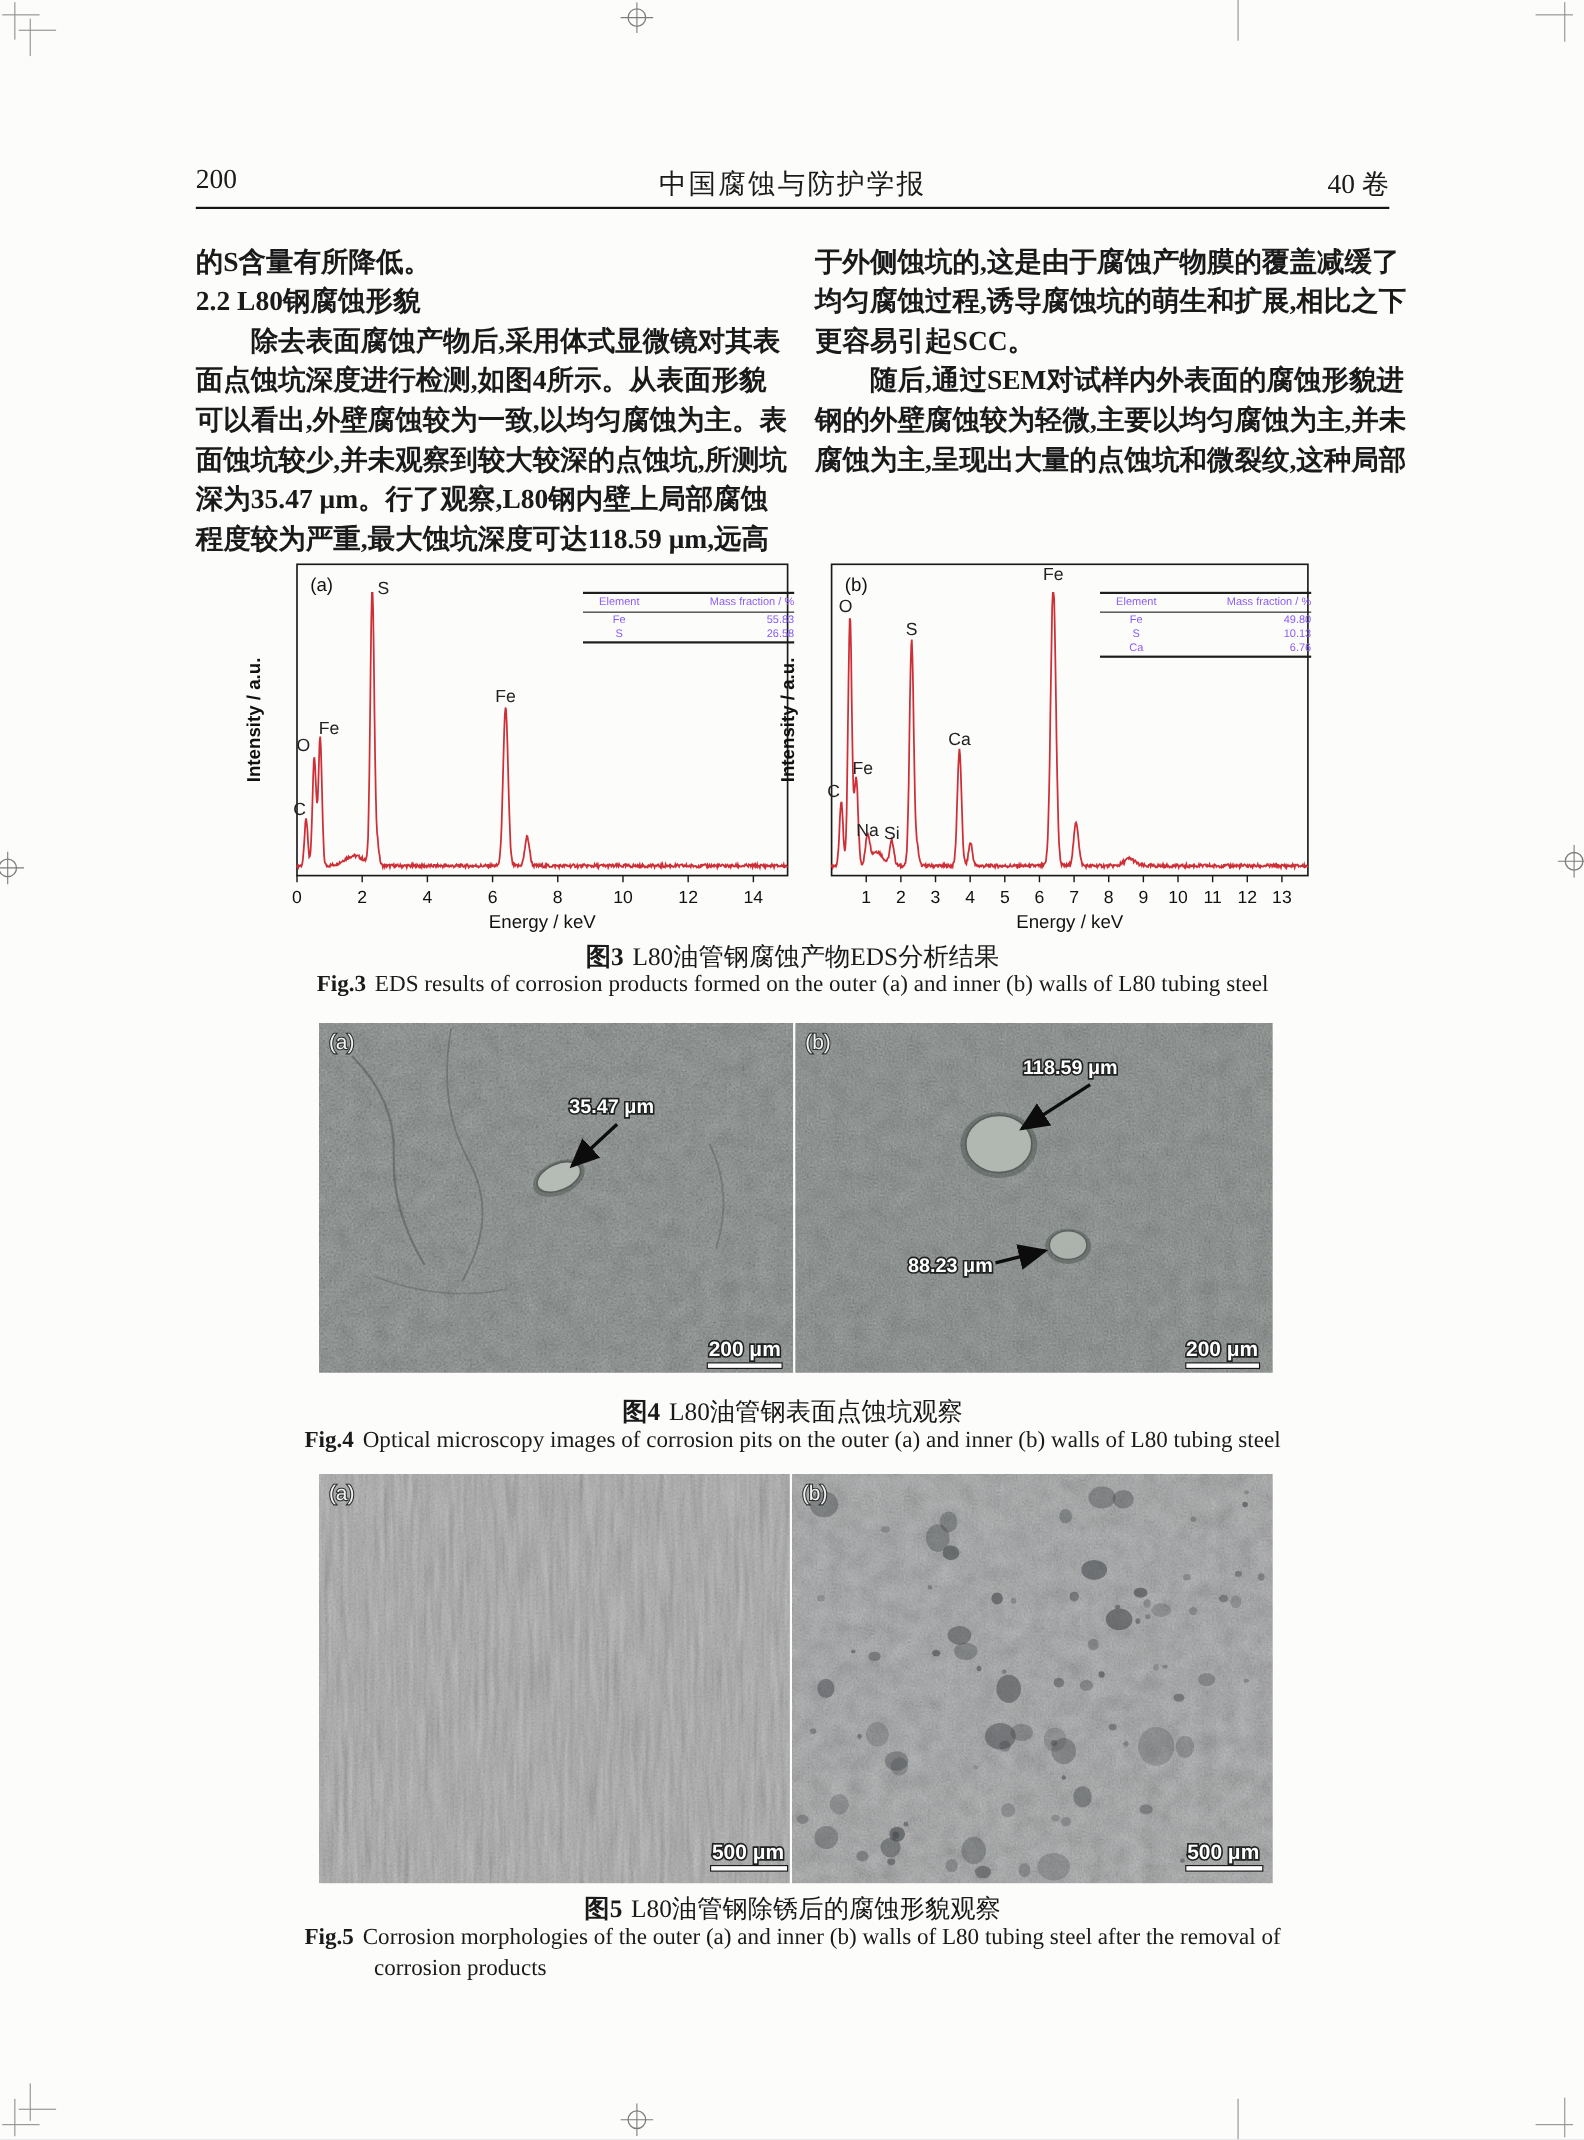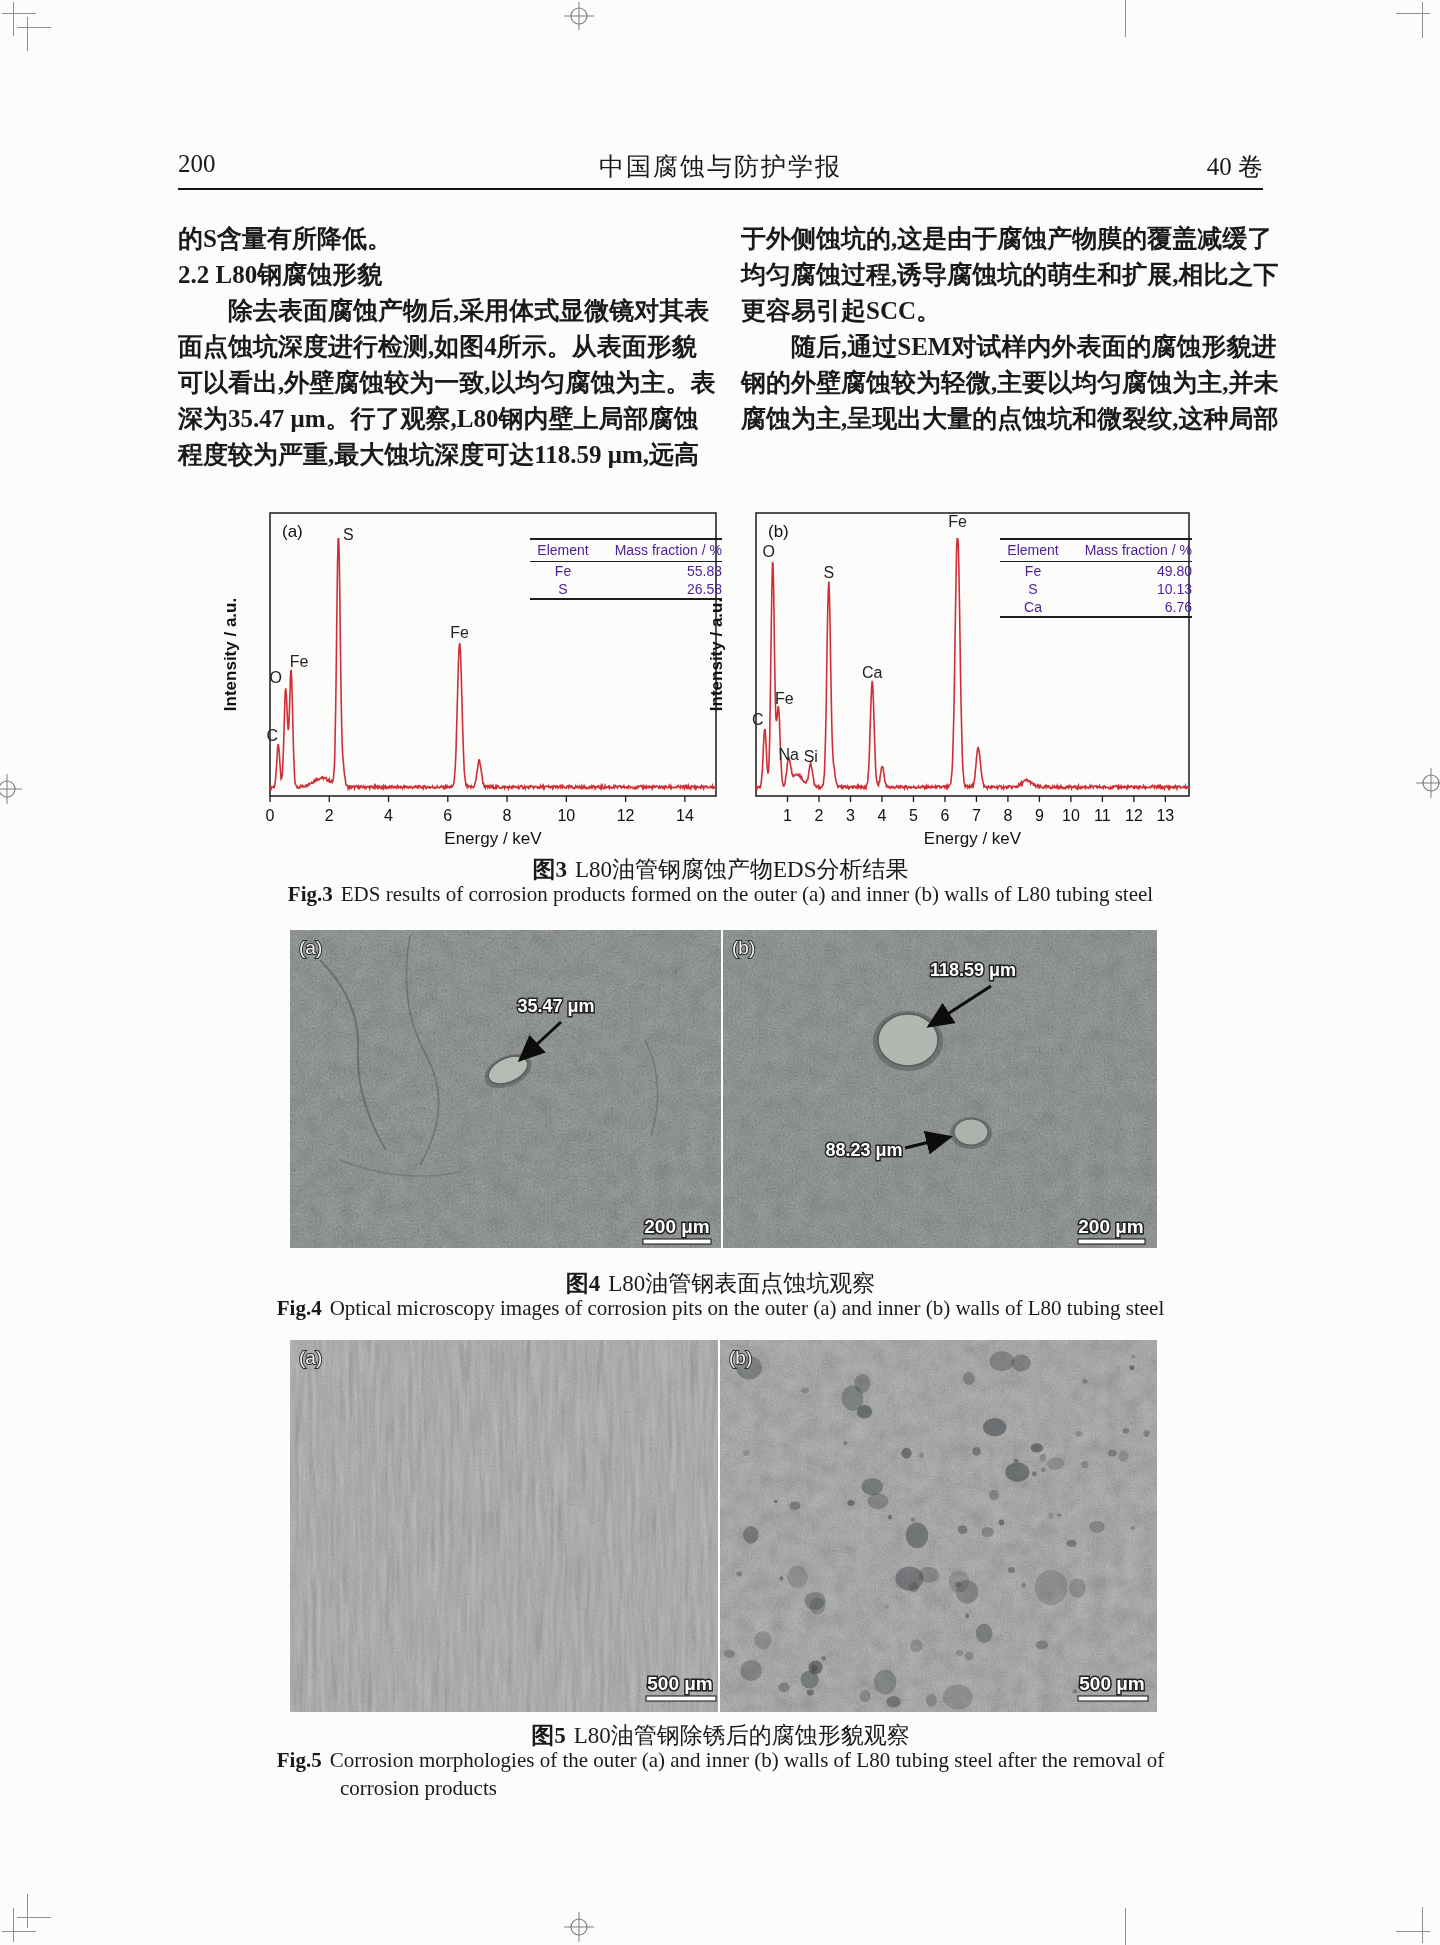--- a/index.html
+++ b/index.html
@@ -13,21 +13,21 @@
   #rule{position:absolute;left:178px;top:188px;width:1085px;height:2px;background:#151515;}
   
   .col{position:absolute;top:221px;width:526px;font-size:25px;}
   #col-l{left:178px;} #col-r{left:741px;}
   .line{height:36px;line-height:36px;white-space:nowrap;overflow:visible;font-weight:bold;}
   .line.heading{font-weight:bold;}
   .line.indent{text-indent:2em;}
   
   .chart-mount{position:absolute;}
   .eds-table{position:absolute;border-top:2px solid #1d1d1d;border-bottom:2px solid #1d1d1d;
-             font-family:"Liberation Sans","DejaVu Sans",sans-serif;font-size:14px;color:#4c1d95;}
+             font-family:"Liberation Sans","DejaVu Sans",sans-serif;font-size:10px;color:#8b5cf6;}
   .eds-table .hd{display:flex;border-bottom:1.5px solid #1d1d1d;padding:2px 0 3px 0;}
   .eds-table .rw{display:flex;padding:1px 0;}
   .eds-table .c1{width:66px;text-align:center;}
   .eds-table .c2{width:126px;text-align:right;}
   
   .cap{position:absolute;left:178px;width:1085px;text-align:center;white-space:nowrap;}
   .cap-cn{font-size:23px;}
   .cap-en{font-size:21px;}
   .cap .tag{font-weight:bold;}
   .cap .txt{margin-left:8px;}
@@ -116,20 +116,21 @@
     <span class="vol">40 卷</span>
   </div>
   <div id="rule"></div>
 
   <div id="col-l" class="col">
       <div class="line normal">的S含量有所降低。</div>
       <div class="line heading">2.2 L80钢腐蚀形貌</div>
       <div class="line indent">除去表面腐蚀产物后,采用体式显微镜对其表</div>
       <div class="line normal">面点蚀坑深度进行检测,如图4所示。从表面形貌</div>
       <div class="line normal">可以看出,外壁腐蚀较为一致,以均匀腐蚀为主。表</div>
+      <div class="line normal">面蚀坑较少,并未观察到较大较深的点蚀坑,所测坑</div>
       <div class="line normal">深为35.47 μm。行了观察,L80钢内壁上局部腐蚀</div>
       <div class="line normal">程度较为严重,最大蚀坑深度可达118.59 μm,远高</div>
     </div>
   <div id="col-r" class="col">
       <div class="line normal">于外侧蚀坑的,这是由于腐蚀产物膜的覆盖减缓了</div>
       <div class="line normal">均匀腐蚀过程,诱导腐蚀坑的萌生和扩展,相比之下</div>
       <div class="line normal">更容易引起SCC。</div>
       <div class="line indent">随后,通过SEM对试样内外表面的腐蚀形貌进</div>
       <div class="line normal">钢的外壁腐蚀较为轻微,主要以均匀腐蚀为主,并未</div>
       <div class="line normal">腐蚀为主,呈现出大量的点蚀坑和微裂纹,这种局部</div>

